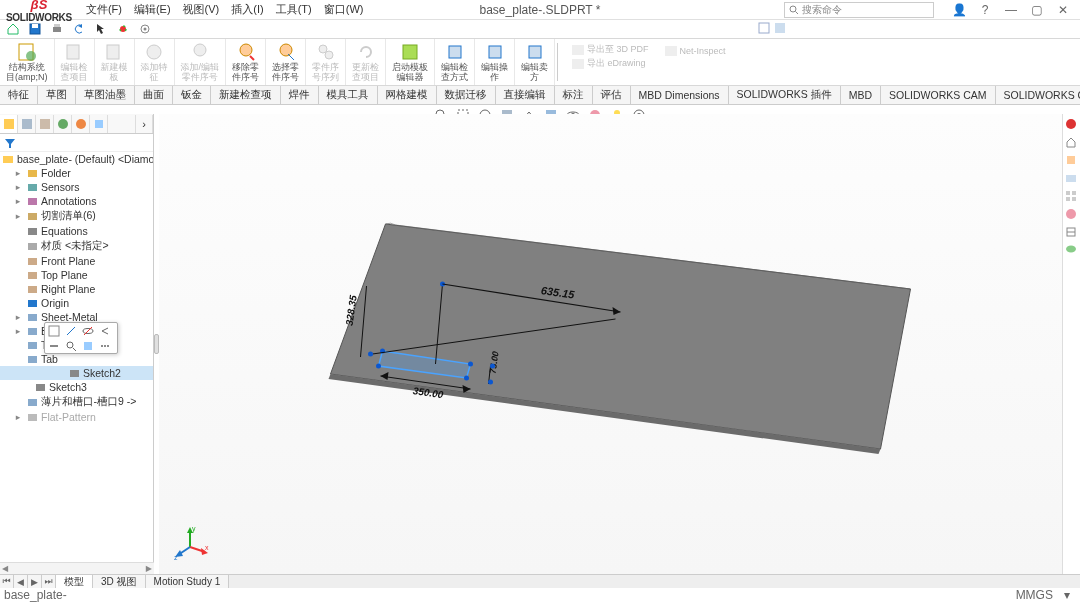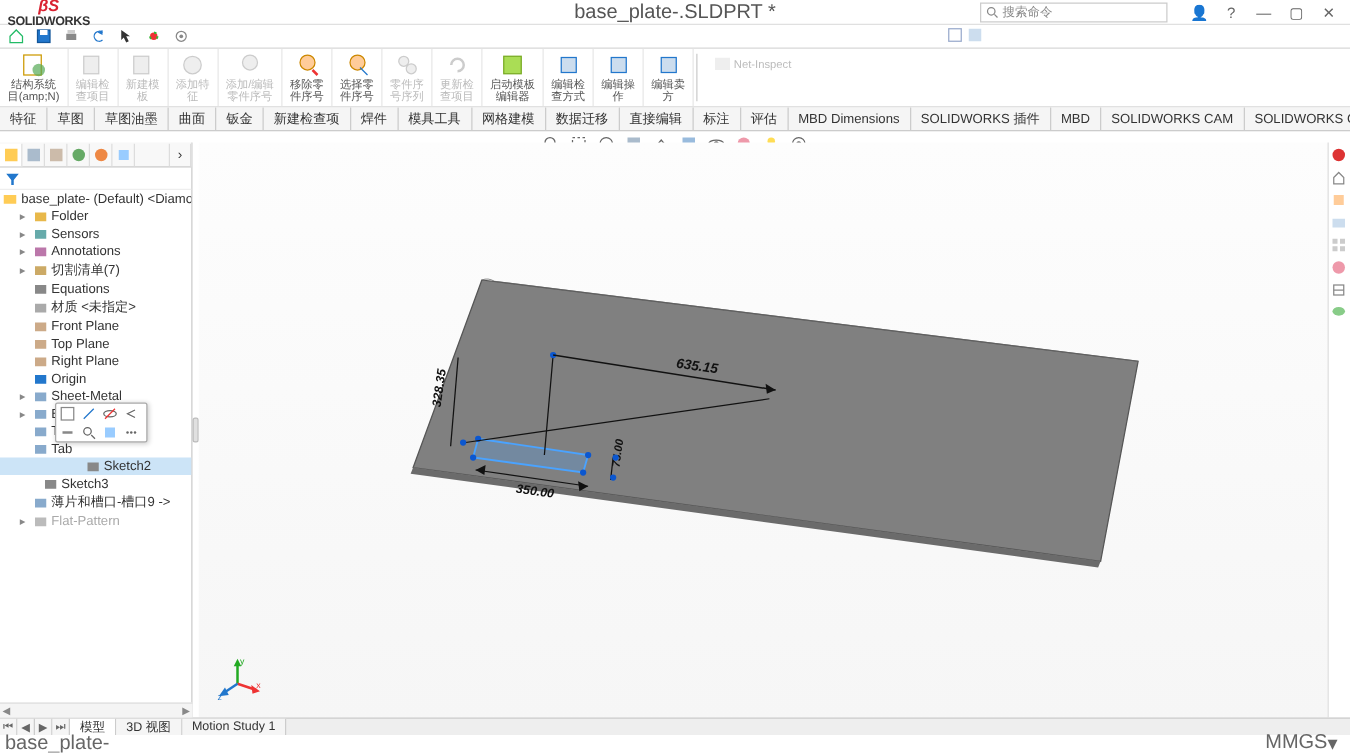--- a/index.html
+++ b/index.html
@@ -5,21 +5,21 @@
   * { box-sizing: border-box; margin: 0; padding: 0; font-family: "Microsoft YaHei", "Segoe UI", sans-serif; }
   body { width: 1080px; height: 602px; background: #fff; font-size: 11px; color: #333; overflow: hidden; position: relative; }
 
   
   .titlebar { height: 20px; display: flex; align-items: center; background: #fff; border-bottom: 1px solid #e0e0e0; }
   .logo { display: flex; align-items: center; padding: 0 6px; flex-direction: column; }
   .logo-s { color: #d92231; font-weight: bold; font-size: 13px; font-style: italic; }
   .logo-txt { font-size: 10px; font-weight: bold; letter-spacing: -0.3px; }
   .menus { display: flex; gap: 12px; margin-left: 8px; font-size: 11px; }
   .menu-item { cursor: pointer; }
-  .title-center { position: absolute; left: 50%; transform: translateX(-50%); font-size: 16px; color: #555; }
+  .title-center { position: absolute; left: 50%; transform: translateX(-50%); font-size: 12px; color: #555; }
   .search-box { margin-left: auto; display: flex; align-items: center; border: 1px solid #ccc; height: 16px; width: 150px; padding: 0 4px; font-size: 10px; color: #888; }
   .search-box svg { margin-right: 3px; flex-shrink:0; }
   .win-controls { display: flex; gap: 12px; padding: 0 10px; margin-left: 8px; }
   .wc { width: 14px; text-align: center; color: #666; cursor: pointer; font-size: 12px; }
 
   
   .qa-row { height: 18px; display: flex; align-items: center; padding: 0 6px; gap: 8px; background: #fff; }
   .qa-ico { width: 14px; height: 14px; display:inline-flex; align-items:center; justify-content:center; }
 
   
@@ -74,33 +74,41 @@
   .rp-ico { width:14px; height:14px; cursor:pointer; }
 
   
   .bottom-tabs { position:absolute; left:0; right:0; bottom:14px; height:14px; background:#eee; display:flex; align-items:stretch; font-size:10px; border-top:1px solid #ccc; }
   .bt-nav { display:flex; }
   .bt-nav-btn { width:14px; border-right:1px solid #ccc; display:flex; align-items:center; justify-content:center; background:#f5f5f5; cursor:pointer; font-size:9px; color:#666; }
   .bt-tab { padding:0 8px; border-right:1px solid #ccc; background:#f5f5f5; display:flex; align-items:center; cursor:pointer; }
   .bt-tab.active { background:#fff; }
 
   
-  .status { position:absolute; left:0; right:0; bottom:0; height:14px; font-size:16px; color:#666; display:flex; align-items:center; padding:0 4px; background:#fff; }
-  .status-right { margin-left:auto; display:flex; gap:0; padding-right:6px; }
+  .status { position:absolute; left:0; right:0; bottom:0; height:14px; font-size:12px; color:#666; display:flex; align-items:center; padding:0 4px; background:#fff; }
+  .status-right { margin-left:auto; display:flex; gap:11px; padding-right:6px; }
 
   
   .triad { position:absolute; left:170px; bottom:40px; width:40px; height:40px; }
 </style>
 </head>
 <body>
 
 <div class="titlebar">
   <div class="logo">
     <span class="logo-s">βS</span>
     <span class="logo-txt">SOLIDWORKS</span>
+  </div>
+  <div class="menus">
+    <span class="menu-item">文件(F)</span>
+    <span class="menu-item">编辑(E)</span>
+    <span class="menu-item">视图(V)</span>
+    <span class="menu-item">插入(I)</span>
+    <span class="menu-item">工具(T)</span>
+    <span class="menu-item">窗口(W)</span>
   </div>
   <span class="title-center">base_plate-.SLDPRT *</span>
   <div class="search-box">
     <svg width="10" height="10">
         <circle cx="4" cy="4" r="3" fill="none" stroke="#888"></circle>
         <line x1="6.5" y1="6.5" x2="9" y2="9" stroke="#888"></line>
       </svg>
     <span>搜索命令</span>
   </div>
   <div class="win-controls">
@@ -280,20 +288,35 @@
   <div class="ribbon-group">
     <span class="ribbon-ico">
         <svg width="20" height="20">
           <rect x="4" y="4" width="12" height="12" fill="#cde" stroke="#27c"></rect>
         </svg>
       </span>
     <span class="ribbon-label">编辑卖
 方</span>
   </div>
   <div style="width:1px;background:#ccc;margin:4px 2px;"></div>
+  <div class="ribbon-right">
+    <div class="ribbon-right-item">
+        <svg width="12" height="10">
+          <rect width="12" height="10" fill="#eee"></rect>
+        </svg>
+        <span>导出至 3D PDF</span>
+      </div>
+    <div class="ribbon-right-item">
+        <svg width="12" height="10">
+          <rect width="12" height="10" fill="#eee"></rect>
+        </svg>
+        <span>导出 eDrawing</span>
+      </div>
+    <div class="ribbon-right-item">&nbsp;</div>
+  </div>
   <div class="ribbon-right">
     <div class="ribbon-right-item">
         <svg width="12" height="10">
           <rect width="12" height="10" fill="#eee"></rect>
         </svg>
         <span>Net-Inspect</span>
       </div>
     <div class="ribbon-right-item">&nbsp;</div>
     <div class="ribbon-right-item">&nbsp;</div>
   </div>
@@ -459,21 +482,21 @@
     <span>Annotations</span>
         </div>
         <div class="tree-item">
           <span class="indent" style="width:8px"></span>
     <span class="tree-expand">▸</span>
     <span class="tree-ico">
             <svg width="11" height="11">
               <rect x="1" y="2" width="9" height="7" fill="#ca6"></rect>
             </svg>
           </span>
-    <span>切割清单(7)</span>
+    <span>切割清单(6)</span>
         </div>
         <div class="tree-item">
           <span class="indent" style="width:8px"></span>
     <span class="tree-expand"></span>
     <span class="tree-ico">
             <svg width="11" height="11">
               <rect x="1" y="2" width="9" height="7" fill="#888"></rect>
             </svg>
           </span>
     <span>Equations</span>

